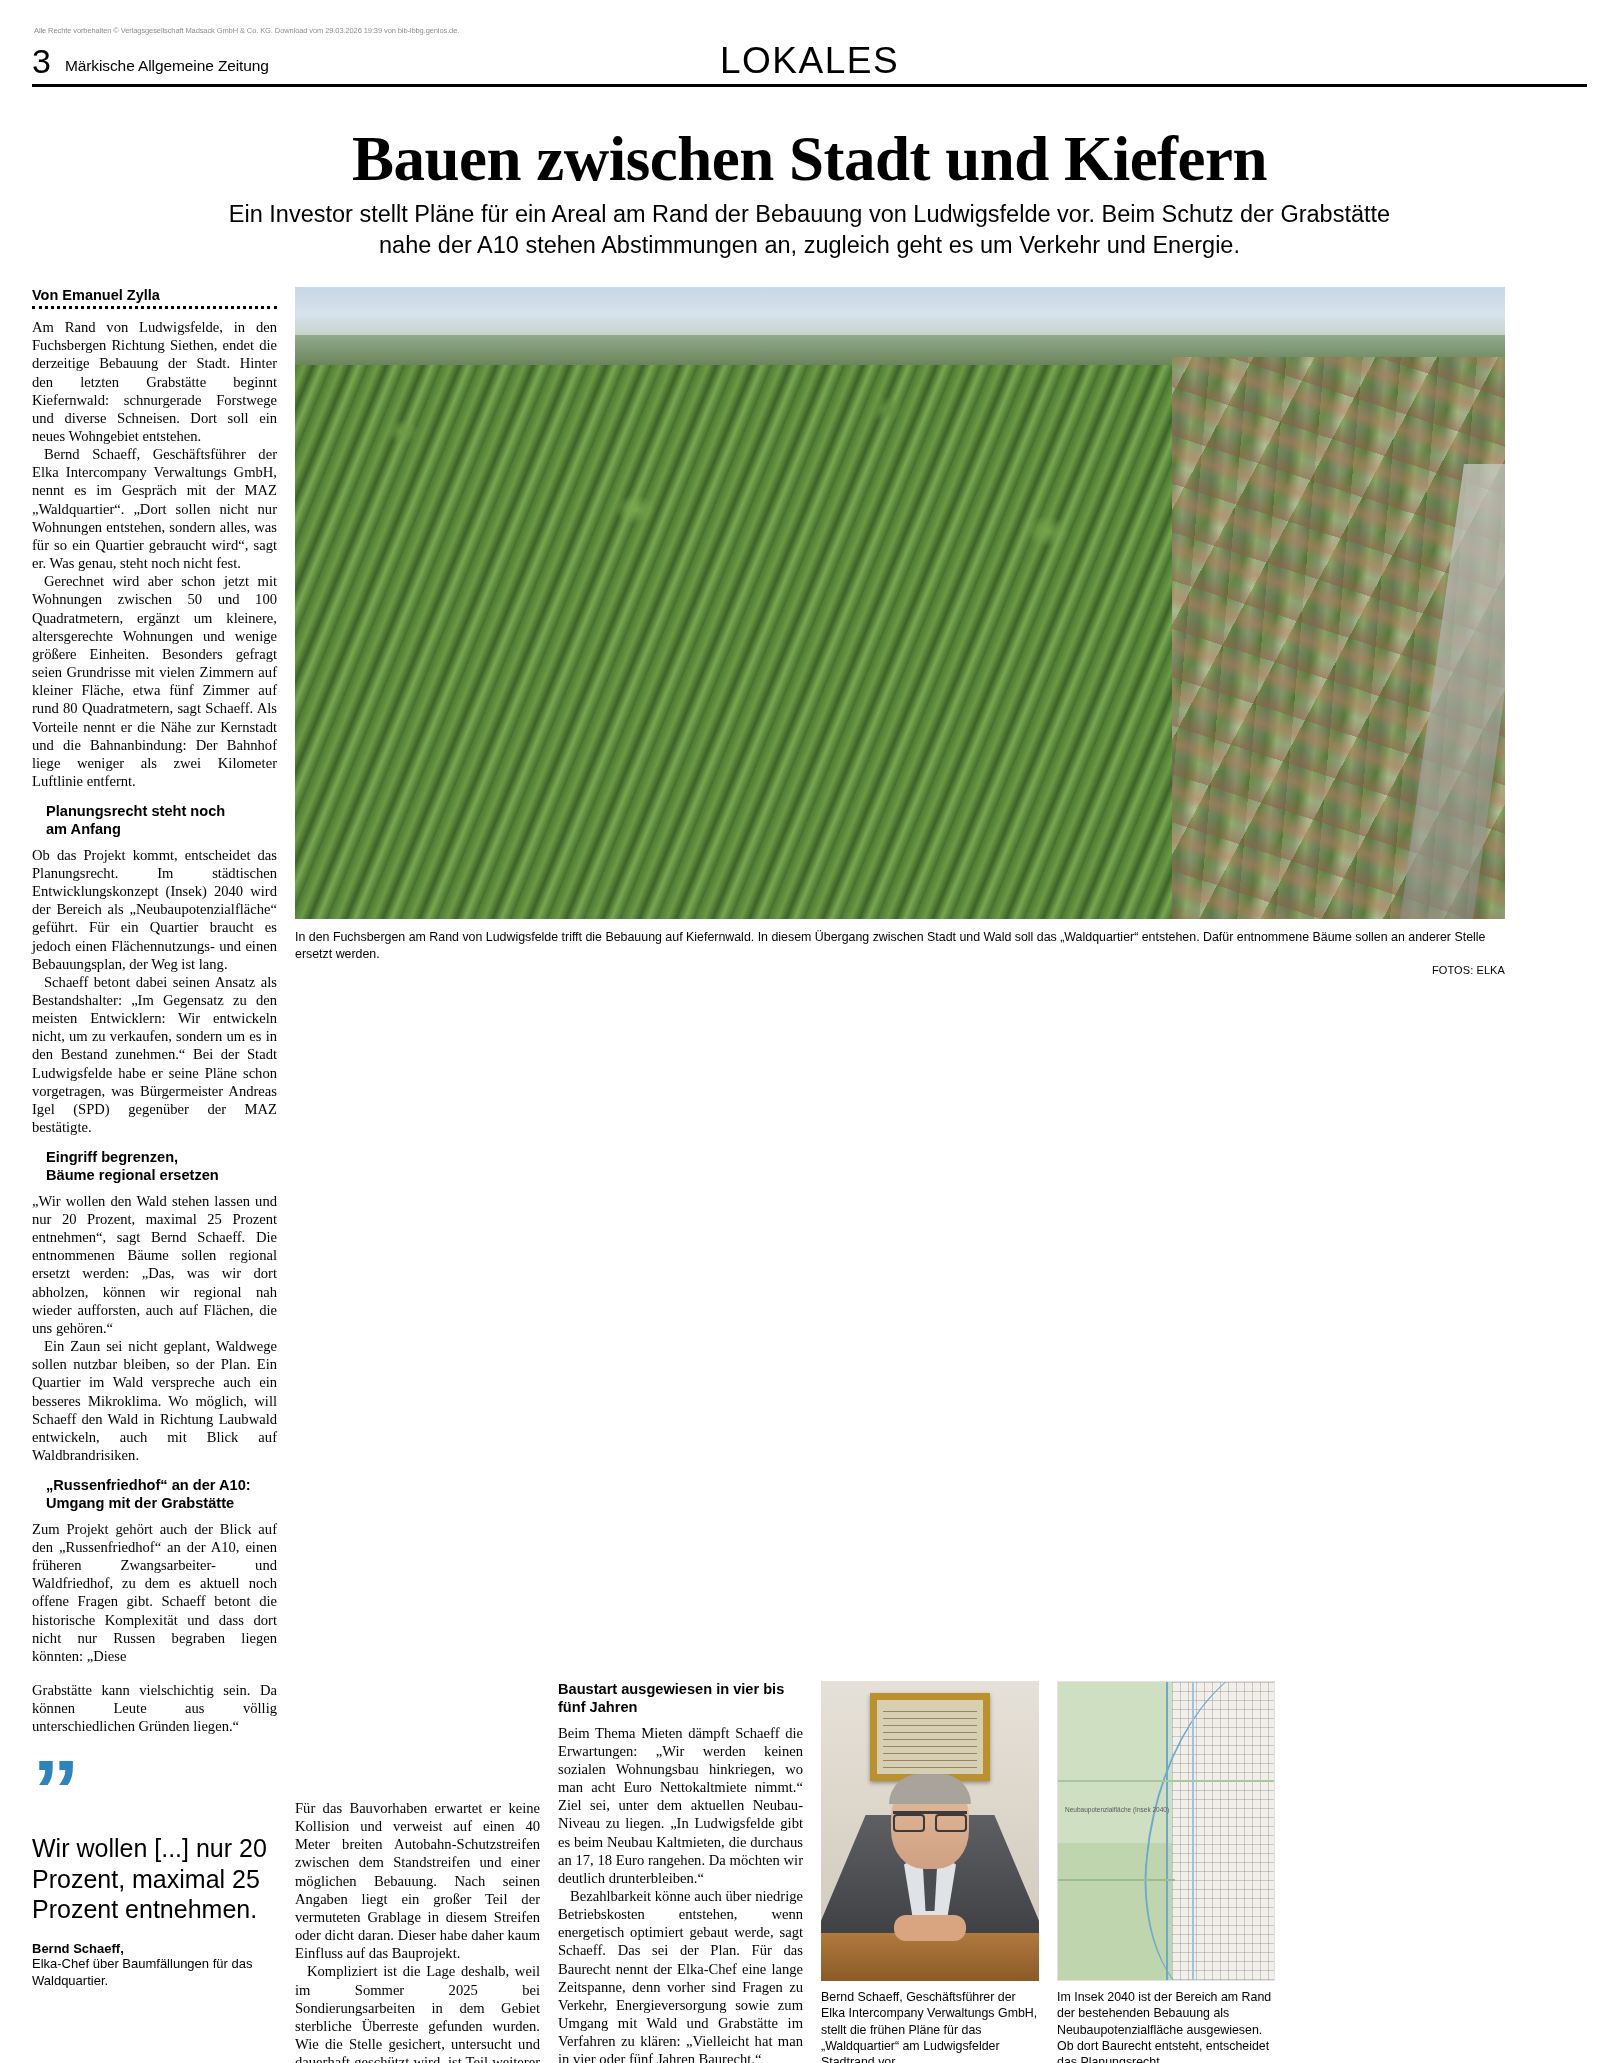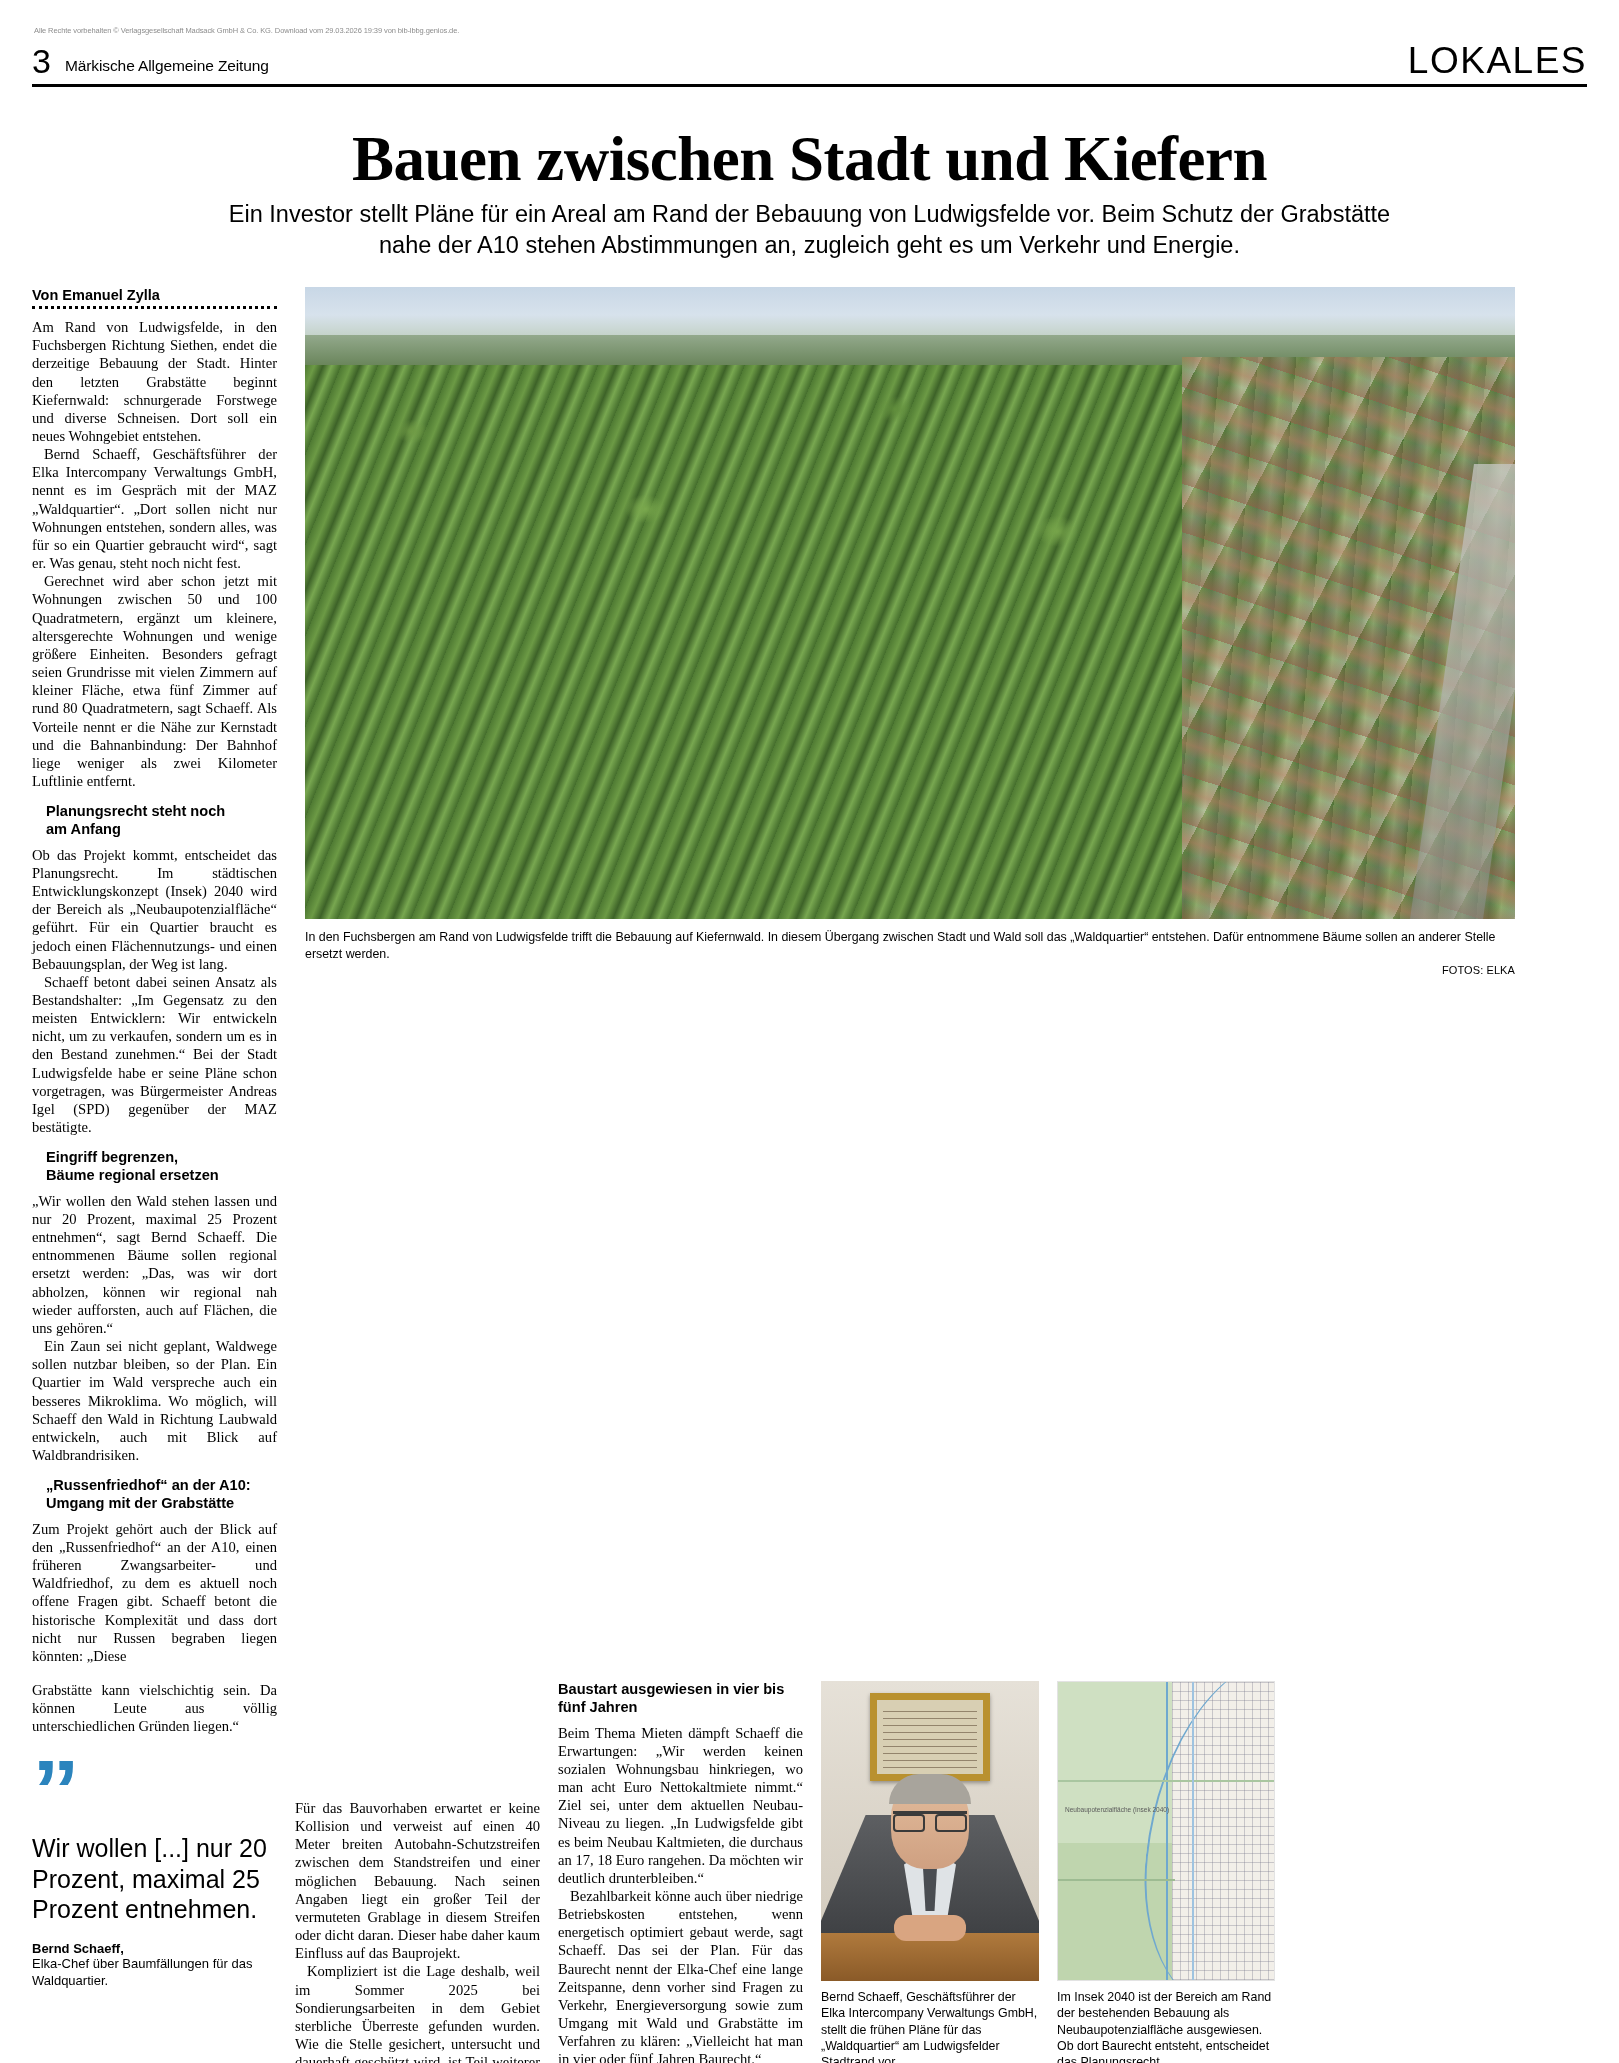--- a/index.html
+++ b/index.html
@@ -45,21 +45,21 @@
     font-size: 15.5px;
     font-weight: 400;
     margin-left: 14px;
     padding-bottom: 5px;
     letter-spacing: -0.1px;
   }
   .section-title {
     position: absolute;
     left: 0; right: 0;
     bottom: 0;
-    text-align: right;
+    text-align: center;
     font-family: "Liberation Sans", sans-serif;
     font-size: 37px;
     font-weight: 400;
     letter-spacing: 1.5px;
     line-height: 1;
     padding-bottom: 1px;
   }
   .masthead-rule {
     border-bottom: 3px solid #000;
     margin-top: 4px;
@@ -82,21 +82,21 @@
     font-size: 23.5px;
     line-height: 1.32;
     margin: 6px auto 0 auto;
     max-width: 1180px;
   }
 
   
   .main-grid {
     display: grid;
     grid-template-columns: 245px 1210px;
-    column-gap: 28px;
+    column-gap: 18px;
     margin-top: 26px;
   }
 
   .byline {
     font-family: "Liberation Sans", sans-serif;
     font-weight: 600;
     font-size: 14.5px;
     margin-bottom: 3px;
   }
   .dotrule {

